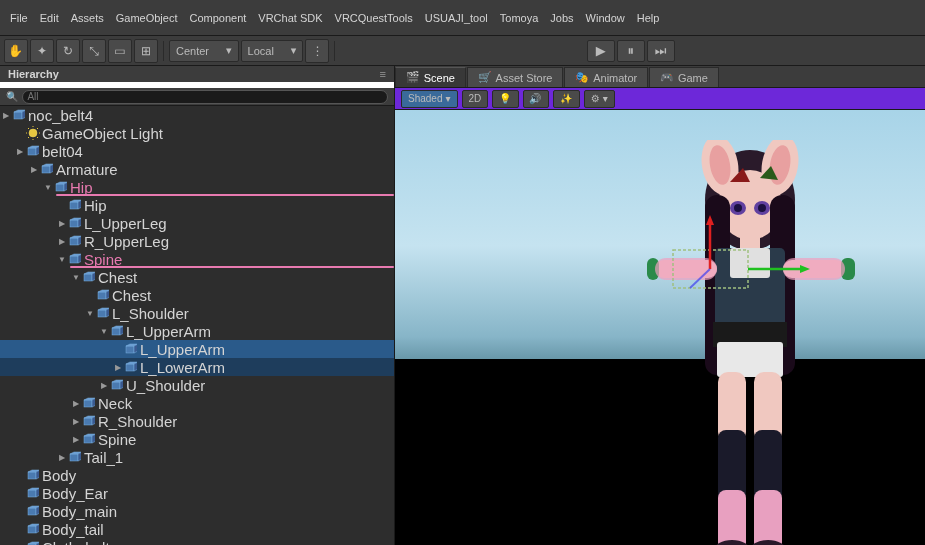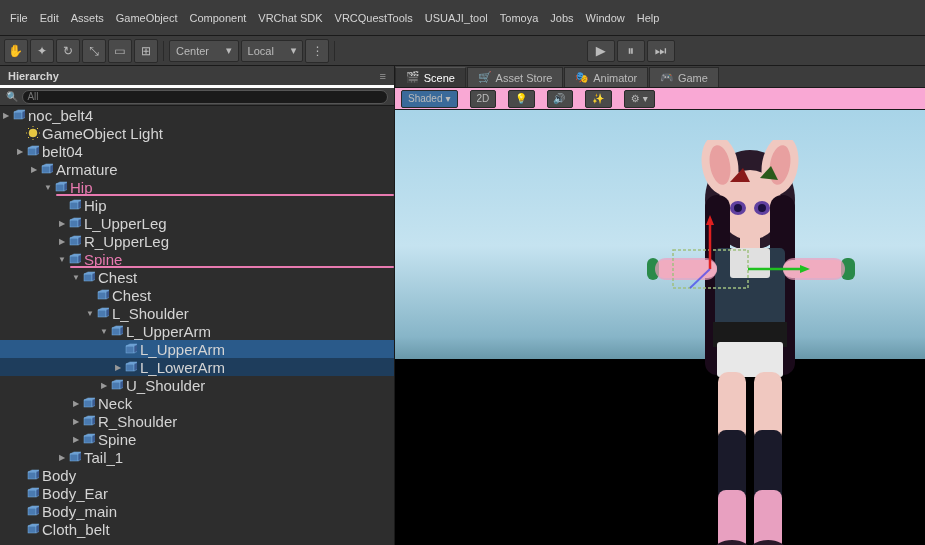--- a/index.html
+++ b/index.html
@@ -94,21 +94,21 @@
       width: 395px;
       background: #2d2d2d;
       border-right: 1px solid #1a1a1a;
       display: flex;
       flex-direction: column;
       flex-shrink: 0;
     }
     #hierarchy-header {
       height: 22px;
       background: #3c3c3c;
-      border-bottom: 3px solid #ffffff;
+      border-bottom: 6px solid #ffffff;
       display: flex;
       align-items: center;
       padding: 0 8px;
       justify-content: space-between;
     }
     #hierarchy-title {
       font-size: 11px;
       color: #d4d4d4;
       font-weight: bold;
     }
@@ -206,25 +206,25 @@
       margin-right: 1px;
       gap: 4px;
     }
     .scene-tab.active {
       background: #383838;
       color: #fff;
       border-top: 1px solid #555;
     }
     #scene-toolbar {
       height: 22px;
-      background: #f9a8d4;
+      background: #6d28d9;
       display: flex;
       align-items: center;
       padding: 0 6px;
-      gap: 12px;
+      gap: 4px;
       border-bottom: 1px solid #1a1a1a;
     }
     .scene-tool-btn {
       height: 18px;
       padding: 0 6px;
       background: #4a4a4a;
       border: 1px solid #2a2a2a;
       border-radius: 2px;
       display: flex;
       align-items: center;
@@ -680,20 +680,32 @@
         <span class="tree-icon">
           <svg width="12" height="12" viewBox="0 0 12 12">
               <rect x="1" y="3" width="8" height="7" fill="#4a7ab0" stroke="#7ab0e0" stroke-width="0.5"></rect>
               <polygon points="1,3 5,1 13,1 9,3" fill="#6a9ad0" stroke="#7ab0e0" stroke-width="0.5"></polygon>
               <polygon points="9,3 13,1 13,8 9,10" fill="#3a5a90" stroke="#7ab0e0" stroke-width="0.5"></polygon>
             </svg>
         </span>
         <span class="tree-label">Body_main</span>
       </div>
 
+      <div class="tree-item">
+        <span class="tree-indent"></span>
+        <span class="tree-arrow"></span>
+        <span class="tree-icon">
+          <svg width="12" height="12" viewBox="0 0 12 12">
+              <rect x="1" y="3" width="8" height="7" fill="#4a7ab0" stroke="#7ab0e0" stroke-width="0.5"></rect>
+              <polygon points="1,3 5,1 13,1 9,3" fill="#6a9ad0" stroke="#7ab0e0" stroke-width="0.5"></polygon>
+              <polygon points="9,3 13,1 13,8 9,10" fill="#3a5a90" stroke="#7ab0e0" stroke-width="0.5"></polygon>
+            </svg>
+        </span>
+        <span class="tree-label">Body_tail</span>
+      </div>
 
       <div class="tree-item">
         <span class="tree-indent"></span>
         <span class="tree-arrow"></span>
         <span class="tree-icon">
           <svg width="12" height="12" viewBox="0 0 12 12">
               <rect x="1" y="3" width="8" height="7" fill="#4a7ab0" stroke="#7ab0e0" stroke-width="0.5"></rect>
               <polygon points="1,3 5,1 13,1 9,3" fill="#6a9ad0" stroke="#7ab0e0" stroke-width="0.5"></polygon>
               <polygon points="9,3 13,1 13,8 9,10" fill="#3a5a90" stroke="#7ab0e0" stroke-width="0.5"></polygon>
             </svg>

